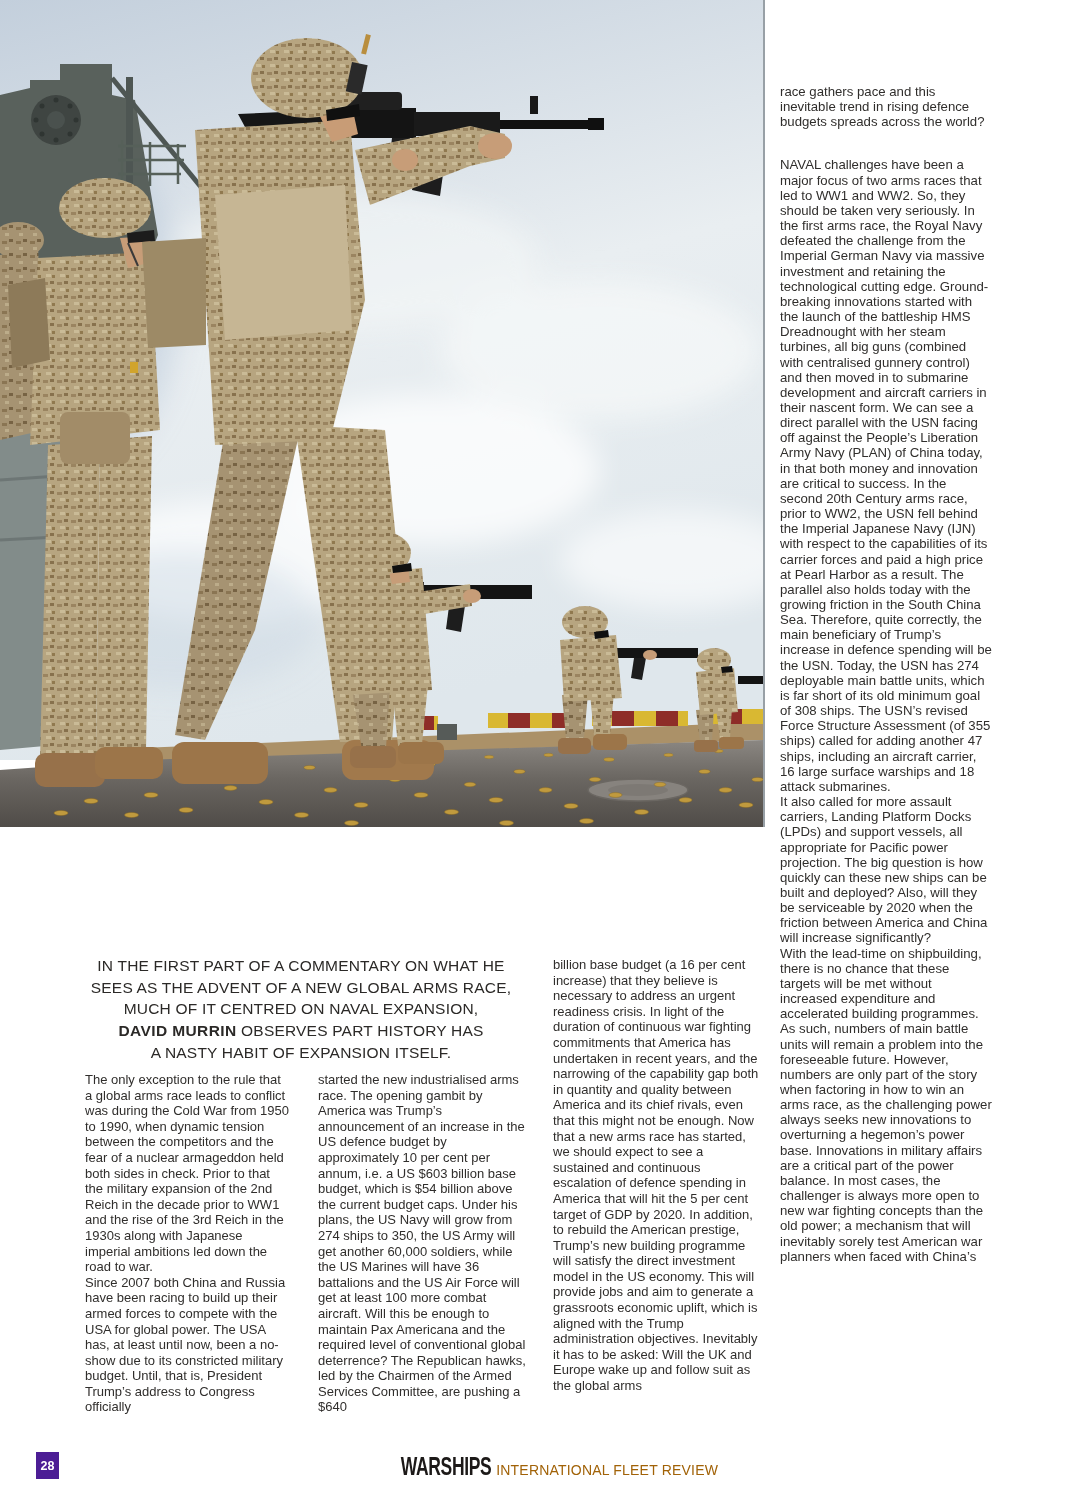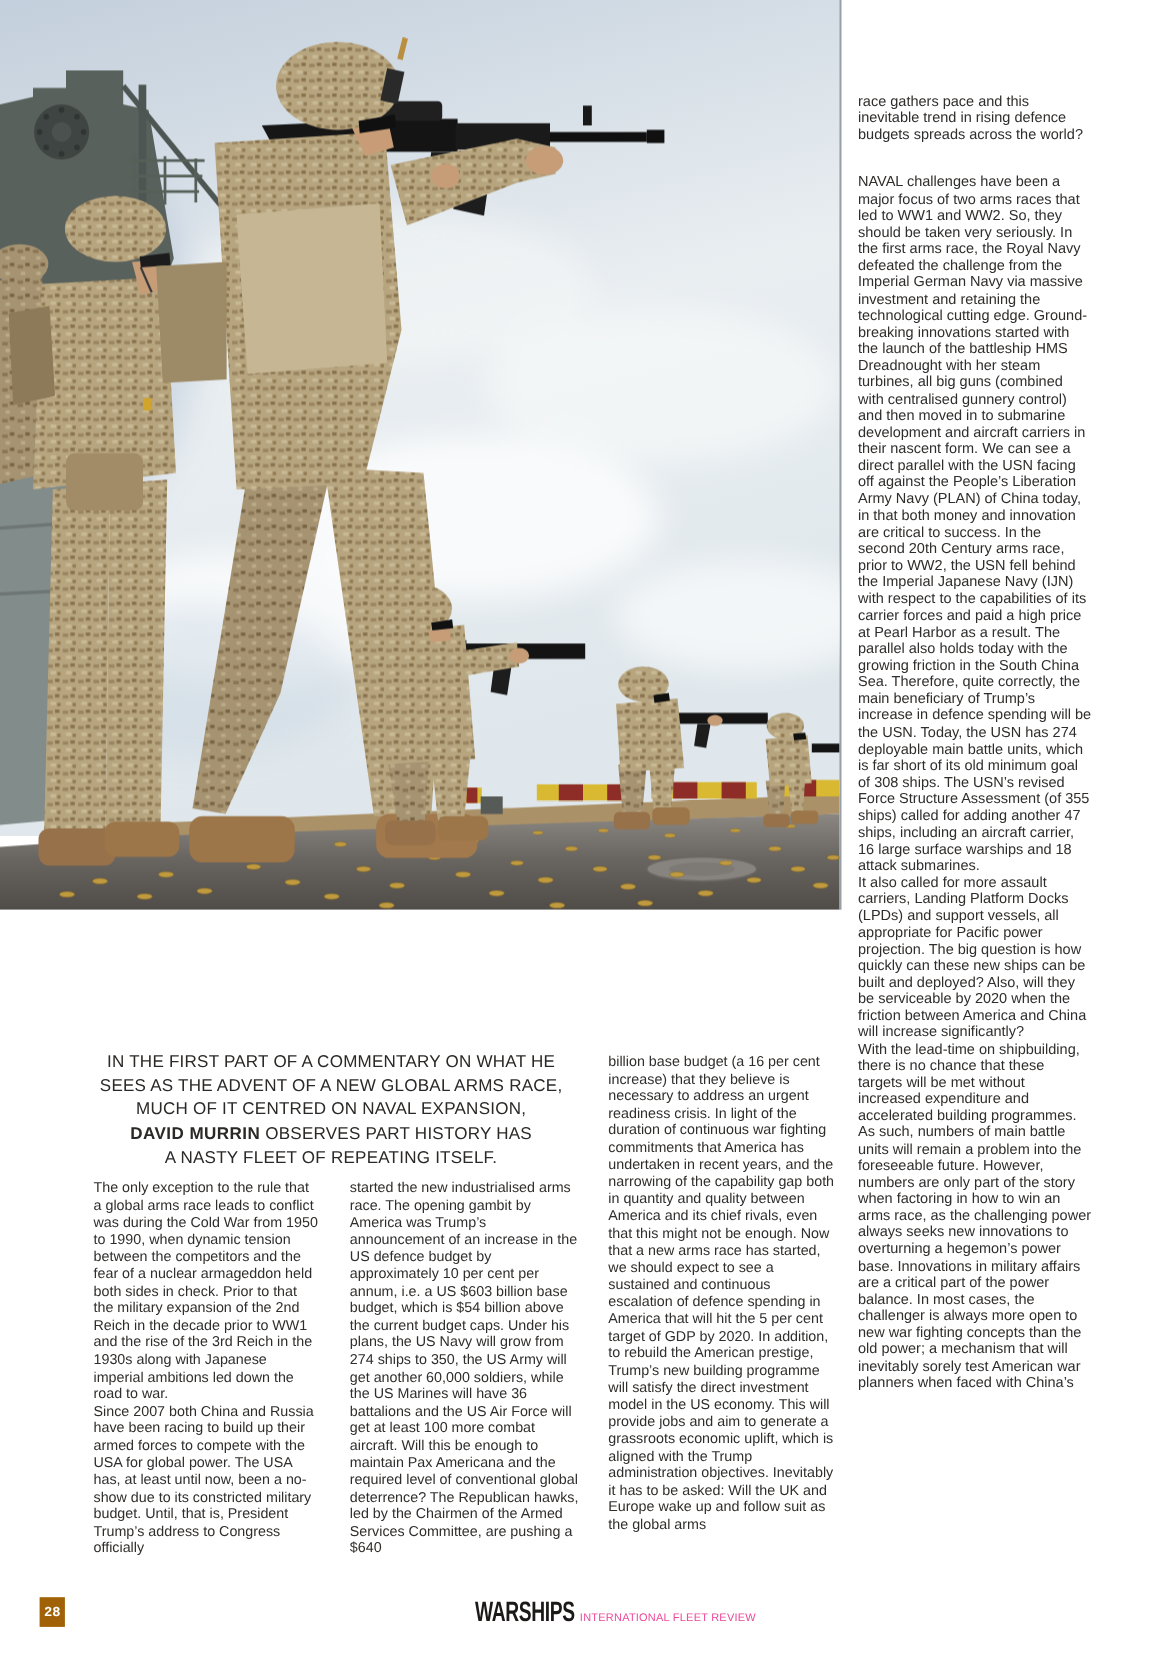--- a/index.html
+++ b/index.html
@@ -11,26 +11,26 @@
   .standfirst{position:absolute;left:83px;top:955px;width:436px;text-align:center;
               font-size:15.5px;line-height:21.7px;letter-spacing:.2px;color:#2b2927;}
   .standfirst b{font-weight:700;letter-spacing:.4px;}
   .bodycol{position:absolute;font-size:13px;line-height:15.6px;color:#302e2c;white-space:pre-line;text-align:left;}
   .col1{left:85px;top:1072px;width:206px;}
   .col2{left:318px;top:1072px;width:208px;}
   .col3{left:553px;top:957px;width:208px;}
   .sidebar{position:absolute;left:780px;top:84px;width:212px;font-size:13.2px;line-height:15.15px;color:#302e2c;}
   .sidebar p{margin:0;}
   .sidebar p.gap-after{margin-bottom:28px;}
-  .footer-badge{position:absolute;left:36px;top:1452px;width:23px;height:27px;background:#a16207;
-                color:#ffffff;font-weight:700;font-size:12.5px;display:flex;align-items:center;justify-content:center;font-family:Liberation Mono, monospace;}
+  .footer-badge{position:absolute;left:36px;top:1452px;width:23px;height:27px;background:#4c1d95;
+                color:#ffffff;font-weight:700;font-size:12.5px;display:flex;align-items:center;justify-content:center;}
   .footer-brand{position:absolute;left:250px;top:1452px;width:580px;text-align:center;white-space:nowrap;}
   .brand-main{display:inline-block;font-weight:800;font-size:25px;letter-spacing:-.5px;color:#1c1918;
               transform:scale(0.70,1.02);transform-origin:right bottom;}
-  .brand-suffix{display:inline-block;font-size:10px;letter-spacing:.2px;color:#ec4899;margin-left:5px;}
+  .brand-suffix{display:inline-block;font-size:14px;letter-spacing:.2px;color:#a16207;margin-left:5px;}
 </style>
 </head>
 <body>
 
 <div class="page">
 
   <div class="photo">
     <svg width="763" height="827" viewBox="0 0 763 827" xmlns="http://www.w3.org/2000/svg">
       <defs>
         <linearGradient id="skyg" x1="0" y1="0" x2="0.25" y2="1">
@@ -271,21 +271,21 @@
       </g>
     </svg>
   </div>
 
 
   <div class="standfirst">
     <div>IN THE FIRST PART OF A COMMENTARY ON WHAT HE</div>
     <div>SEES AS THE ADVENT OF A NEW GLOBAL ARMS RACE,</div>
     <div>MUCH OF IT CENTRED ON NAVAL EXPANSION,</div>
     <div><b>DAVID MURRIN</b><span> OBSERVES PART HISTORY HAS</span></div>
-    <div>A NASTY FLEET OF REPEATING ITSELF.</div>
+    <div>A NASTY HABIT OF EXPANSION ITSELF.</div>
   </div>
 
   <div class="bodycol col1">The only exception to the rule that a global arms race leads to conflict was during the Cold War from 1950 to 1990, when dynamic tension between the competitors and the fear of a nuclear armageddon held both sides in check. Prior to that the military expansion of the 2nd Reich in the decade prior to WW1 and the rise of the 3rd Reich in the 1930s along with Japanese imperial ambitions led down the road to war.
 Since 2007 both China and Russia have been racing to build up their armed forces to compete with the USA for global power. The USA has, at least until now, been a no-show due to its constricted military budget. Until, that is, President Trump’s address to Congress officially</div>
   <div class="bodycol col2">started the new industrialised arms race. The opening gambit by America was Trump’s announcement of an increase in the US defence budget by approximately 10 per cent per annum, i.e. a US $603 billion base budget, which is $54 billion above the current budget caps. Under his plans, the US Navy will grow from 274 ships to 350, the US Army will get another 60,000 soldiers, while the US Marines will have 36 battalions and the US Air Force will get at least 100 more combat aircraft. Will this be enough to maintain Pax Americana and the required level of conventional global deterrence? The Republican hawks, led by the Chairmen of the Armed Services Committee, are pushing a $640</div>
   <div class="bodycol col3">billion base budget (a 16 per cent increase) that they believe is necessary to address an urgent readiness crisis. In light of the duration of continuous war fighting commitments that America has undertaken in recent years, and the narrowing of the capability gap both in quantity and quality between America and its chief rivals, even that this might not be enough. Now that a new arms race has started, we should expect to see a sustained and continuous escalation of defence spending in America that will hit the 5 per cent target of GDP by 2020. In addition, to rebuild the American prestige, Trump’s new building programme will satisfy the direct investment model in the US economy. This will provide jobs and aim to generate a grassroots economic uplift, which is aligned with the Trump administration objectives. Inevitably it has to be asked: Will the UK and Europe wake up and follow suit as the global arms</div>
 
   <div class="sidebar">
     <p class="gap-after">race gathers pace and this inevitable trend in rising defence budgets spreads across the world?</p>
     <p>NAVAL challenges have been a major focus of two arms races that led to WW1 and WW2. So, they should be taken very seriously. In the first arms race, the Royal Navy defeated the challenge from the Imperial German Navy via massive investment and retaining the technological cutting edge. Ground-breaking innovations started with the launch of the battleship HMS Dreadnought with her steam turbines, all big guns (combined with centralised gunnery control) and then moved in to submarine development and aircraft carriers in their nascent form. We can see a direct parallel with the USN facing off against the People’s Liberation Army Navy (PLAN) of China today, in that both money and innovation are critical to success. In the second 20th Century arms race, prior to WW2, the USN fell behind the Imperial Japanese Navy (IJN) with respect to the capabilities of its carrier forces and paid a high price at Pearl Harbor as a result. The parallel also holds today with the growing friction in the South China Sea. Therefore, quite correctly, the main beneficiary of Trump’s increase in defence spending will be the USN. Today, the USN has 274 deployable main battle units, which is far short of its old minimum goal of 308 ships. The USN’s revised Force Structure Assessment (of 355 ships) called for adding another 47 ships, including an aircraft carrier, 16 large surface warships and 18 attack submarines.</p>

